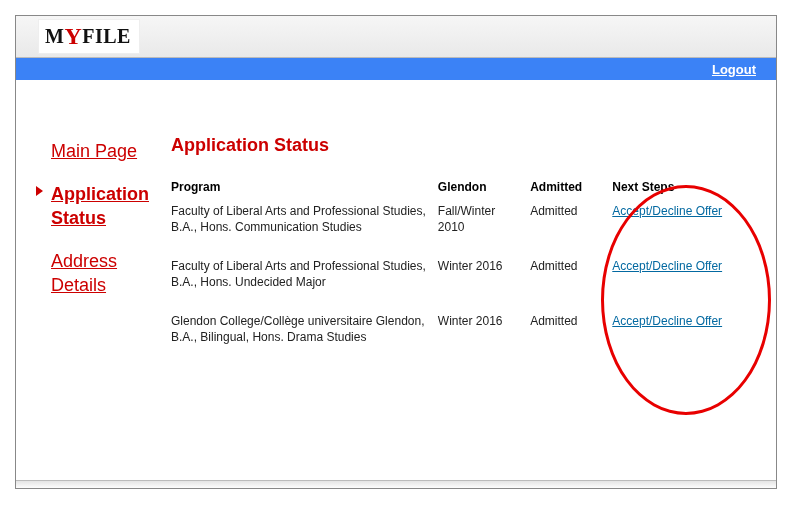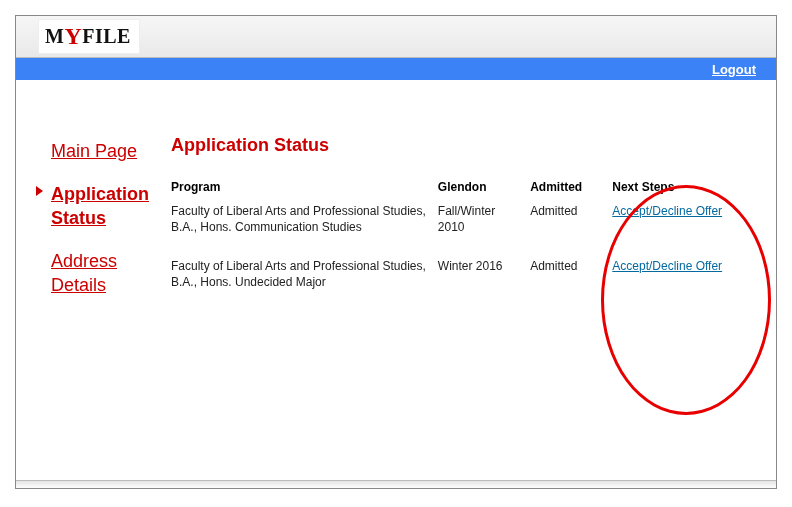--- a/index.html
+++ b/index.html
@@ -186,20 +186,26 @@
             <td>Fall/Winter 2010</td>
             <td>Admitted</td>
             <td><a>Accept/Decline Offer</a></td>
           </tr>
           <tr>
             <td>Faculty of Liberal Arts and Professional Studies, B.A., Hons. Undecided Major</td>
             <td>Winter 2016</td>
             <td>Admitted</td>
             <td><a>Accept/Decline Offer</a></td>
           </tr>
+          <tr>
+            <td>Glendon College/Collège universitaire Glendon, B.A., Bilingual, Hons. Drama Studies</td>
+            <td>Winter 2016</td>
+            <td>Admitted</td>
+            <td><a>Accept/Decline Offer</a></td>
+          </tr>
         </tbody>
       </table>
 
     </div>
 
     <div class="highlight-ellipse"></div>
 
   </div>
 
   <div class="bottom-shadow"></div>

